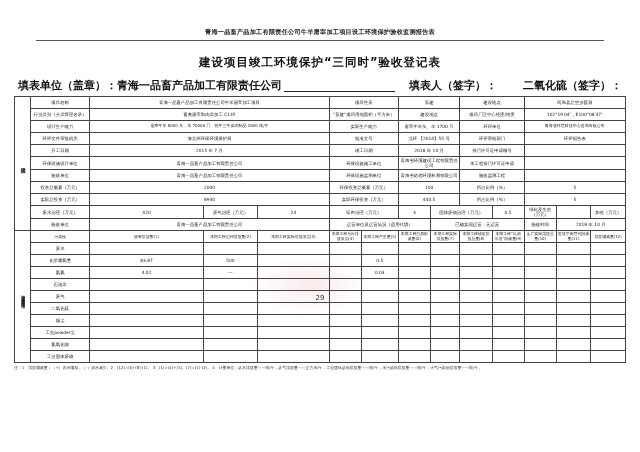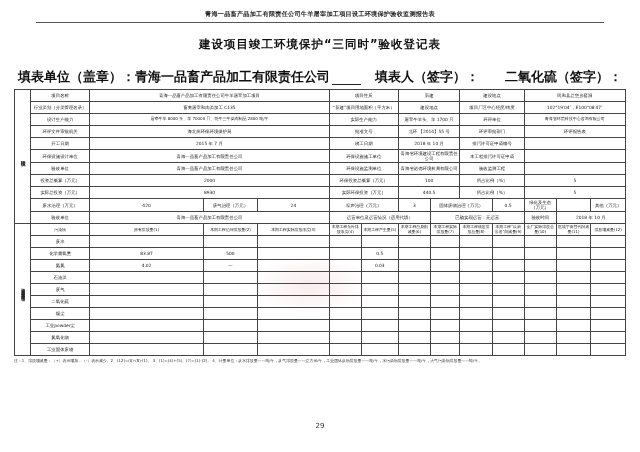--- a/index.html
+++ b/index.html
@@ -10,23 +10,23 @@
   body {
     width: 640px;
     height: 452px;
     font-family: "DejaVu Sans", "Liberation Sans", sans-serif;
     color: #1a1a1a;
     position: relative;
     overflow: hidden;
   }
   .page {
     width: 640px;
-    height: 452px;
+    height: 324px;
     box-sizing: border-box;
-    padding: 6px 14px 0 14px;
+    padding: 24px 14px 0 14px;
     position: relative;
   }
   .header-title {
     text-align: center;
     font-size: 6.2px;
     font-weight: bold;
     letter-spacing: 0.2px;
     color: #222;
     margin-top: 4px;
   }
@@ -38,23 +38,23 @@
     text-align: center;
     font-size: 11.5px;
     font-weight: bold;
     letter-spacing: 1px;
     margin: 14px 0 4px 0;
     color: #111;
   }
   .subline {
     display: flex;
     align-items: flex-end;
-    font-size: 13px;
+    font-size: 11px;
     font-weight: bold;
-    margin: 16px 4px 3px 4px;
+    margin: 8px 4px 3px 4px;
     color: #111;
     justify-content: space-between;
   }
   .subline .s1 { flex: 0 0 auto; }
   .subline .sep-line {
     flex: 1 1 auto;
     border-bottom: 0.8px solid #222;
     margin: 0 2px 1.5px 2px;
     height: 1px;
   }

